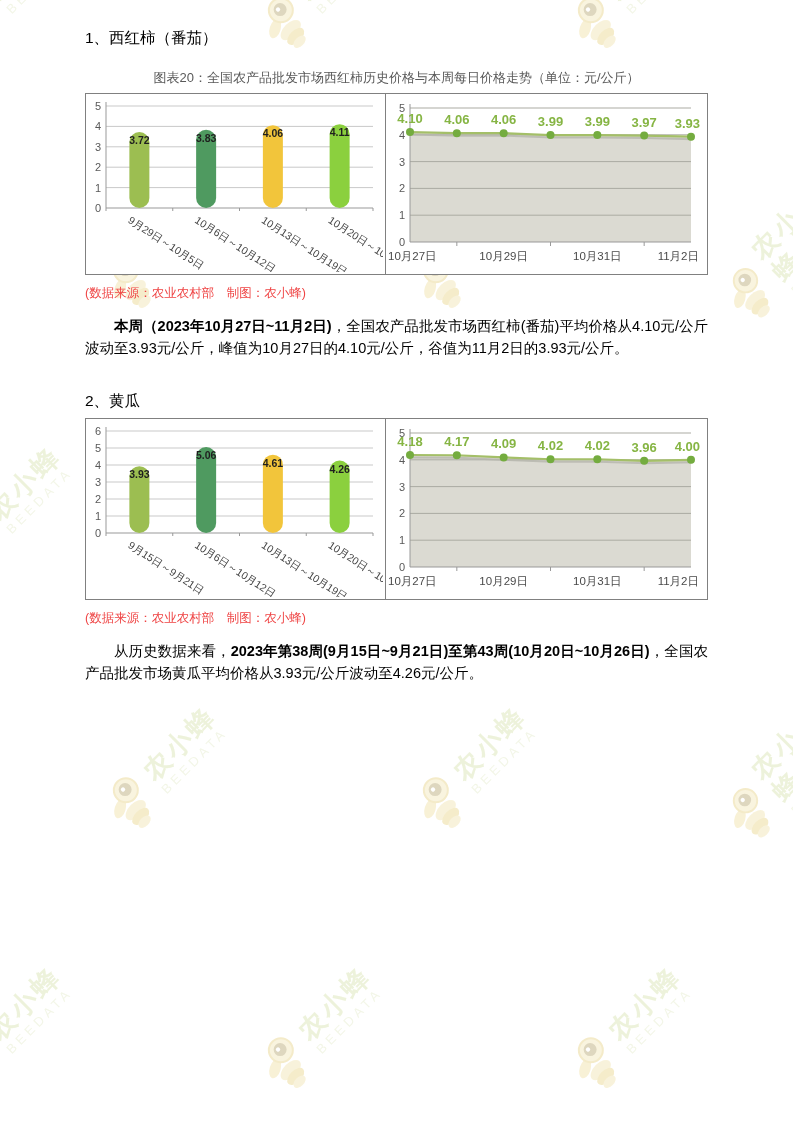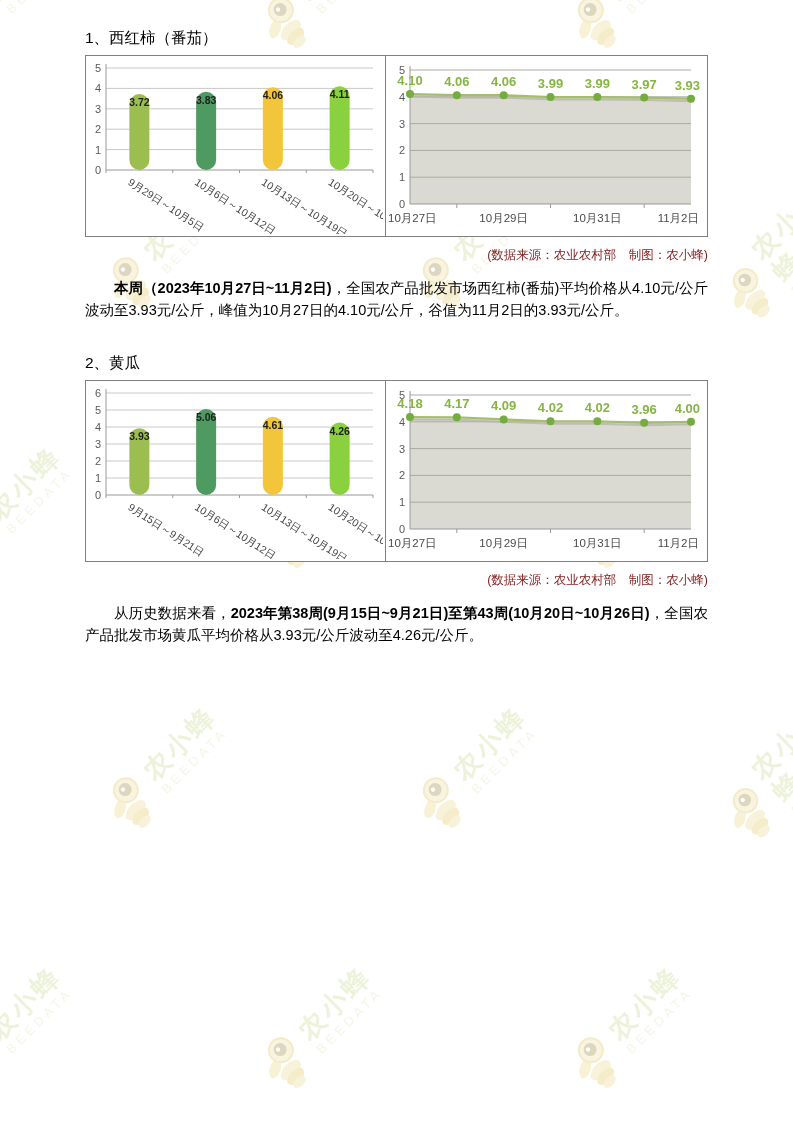--- a/index.html
+++ b/index.html
@@ -12,21 +12,21 @@
   .wm-t2{font-size:13px;color:#ebf0d8;letter-spacing:4px;}
   .content{position:absolute;left:85px;top:0;width:623px;z-index:1;}
   h2.section{margin:82px 0 0 2px;font-size:15.5px;font-weight:bold;color:#000;}
   h3.sub{margin:28px 0 0 0;font-size:15.5px;font-weight:normal;color:#000;}
   h3.sub2{margin-top:32px;}
   .fig-title{margin-top:20px;text-align:center;font-size:13px;color:#595959;}
   .fig-box{margin-top:6px;height:180px;display:flex;border:1px solid #808080;background:#fff;}
   .panel{height:100%;overflow:hidden;position:relative;}
   .panel-bar{width:299px;}
   .panel-line{flex:1;border-left:1px solid #808080;}
-  .fig-caption{margin-top:10px;text-align:right;font-size:12.5px;color:#7f1d1d;}
+  .fig-caption{margin-top:10px;text-align:left;font-size:12.5px;color:#ef4444;}
   p.body{margin:14px 0 0 0;font-size:14.5px;line-height:21.5px;text-align:justify;
          text-indent:2em;color:#000;}
   p.body + p.body{margin-top:22px;}
   p.body b{font-weight:bold;}
   svg text{font-family:"Liberation Sans","DejaVu Sans",sans-serif;}
 </style>
 </head>
 <body>
 
 <div class="page">
@@ -256,20 +256,21 @@
          <span class="wm-t2">BEEDATA</span>
        </span>
       </div>
     </div>
 
   <div class="content">
 
     <h3 class="sub">1、西红柿（番茄）</h3>
 
     <section>
+      <div class="fig-title">图表20：全国农产品批发市场西红柿历史价格与本周每日价格走势（单位：元/公斤）</div>
       <div class="fig-box">
         <div class="panel panel-bar"><svg width="297" height="178" viewBox="0 0 297 178">
               <line x1="20" y1="93.60000000000001" x2="287" y2="93.60000000000001" stroke="#C9C9C9" stroke-width="1"></line>
               <line x1="20" y1="73.19999999999999" x2="287" y2="73.19999999999999" stroke="#C9C9C9" stroke-width="1"></line>
               <line x1="20" y1="52.800000000000004" x2="287" y2="52.800000000000004" stroke="#C9C9C9" stroke-width="1"></line>
               <line x1="20" y1="32.39999999999999" x2="287" y2="32.39999999999999" stroke="#C9C9C9" stroke-width="1"></line>
               <line x1="20" y1="12" x2="287" y2="12" stroke="#C9C9C9" stroke-width="1"></line>
               <line x1="20" y1="8" x2="20" y2="114" stroke="#999999"></line>
               <line x1="20" y1="114" x2="287" y2="114" stroke="#999999"></line>
               <text x="15" y="118" font-size="11" fill="#595959" text-anchor="end">0</text>

